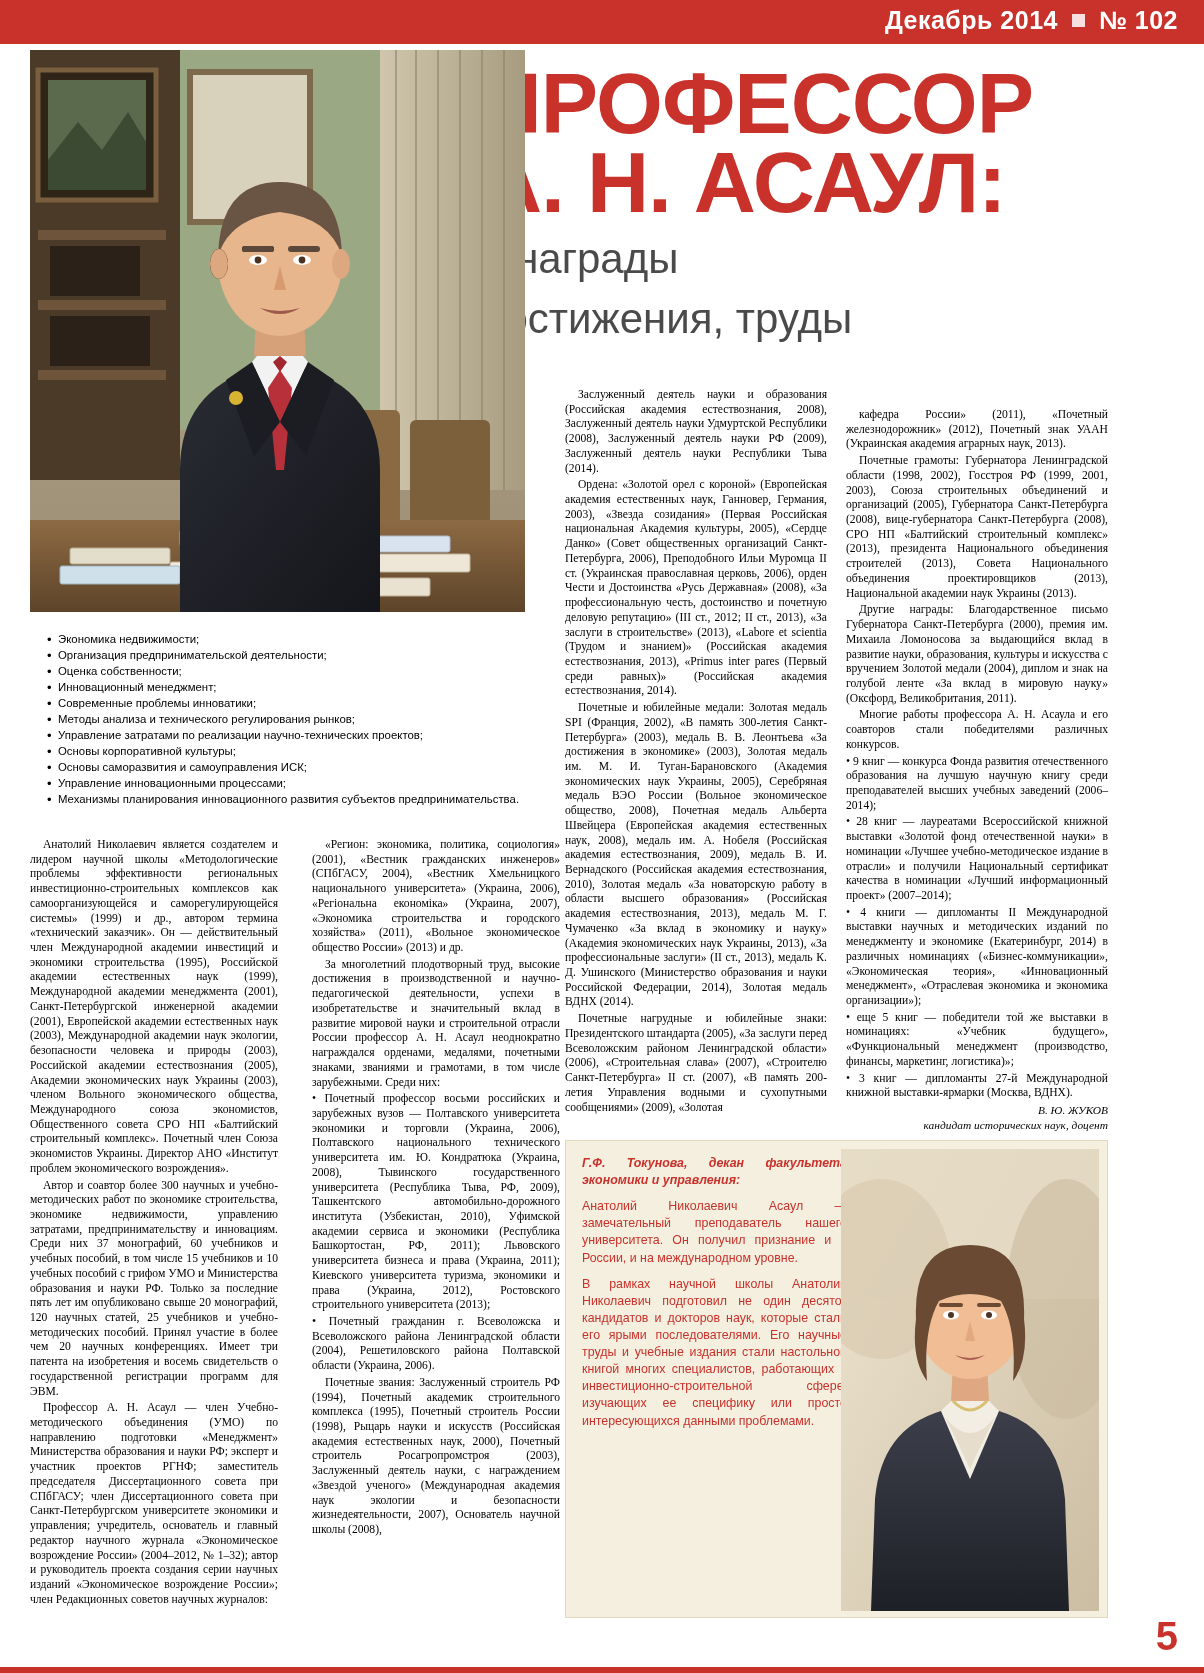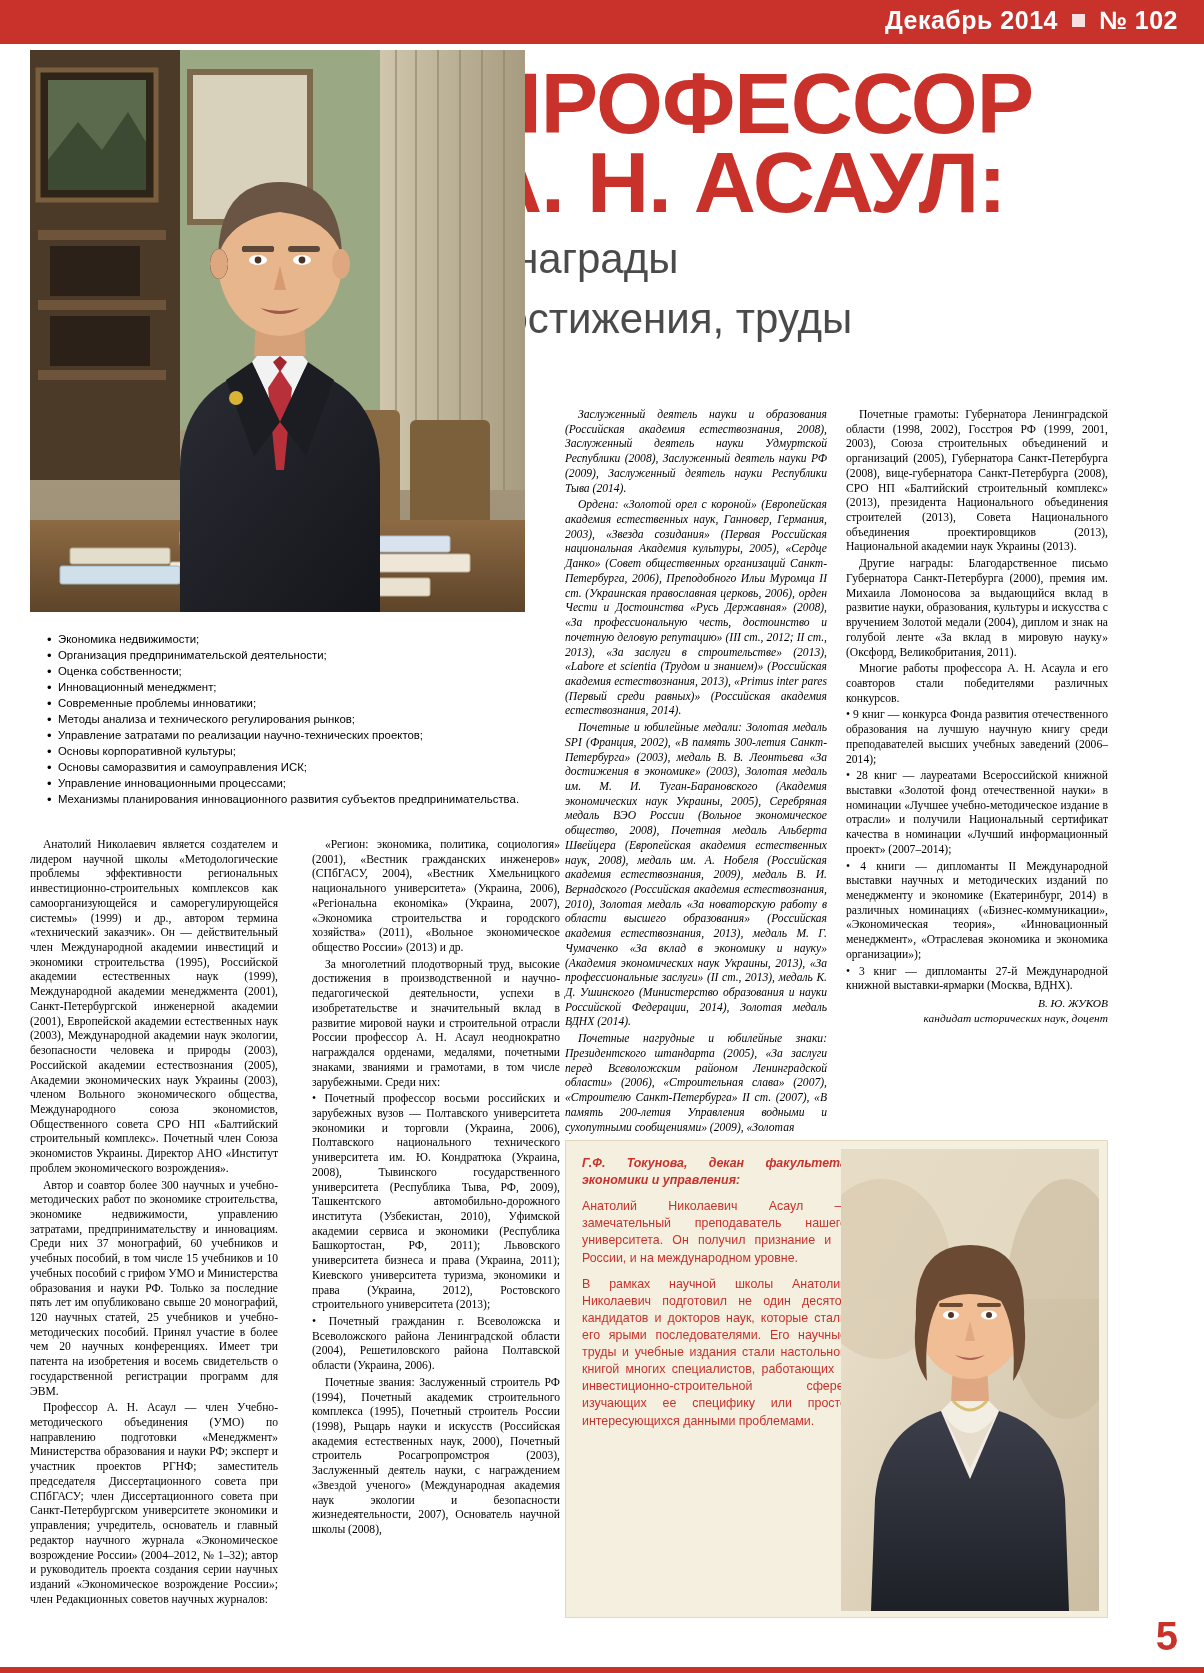--- a/index.html
+++ b/index.html
@@ -108,21 +108,21 @@
     font-size: 11.6px;
     line-height: 1.27;
     text-align: justify;
     hyphens: auto;
   }
   .col p { margin: 0 0 2px 0; text-indent: 13px; }
   .col p.noind { text-indent: 0; }
 
   #col1 { left: 30px;  top: 838px; width: 248px; }
   #col2 { left: 296px; top: 838px; width: 248px; margin-left: 16px; }
-  #col3 { left: 565px; top: 408px; width: 262px; font-style: italic; }
+  #col3 { left: 565px; top: 388px; width: 262px; }
   #col4 { left: 846px; top: 408px; width: 262px; }
 
   .sig {
     text-align: right;
     font-style: italic;
     font-size: 11.4px;
     line-height: 1.3;
   }
 
   
@@ -326,26 +326,28 @@
 </div>
 
 <div class="col" id="col3">
   <p>Заслуженный деятель науки и образования (Российская академия естествознания, 2008), Заслуженный деятель науки Удмуртской Республики (2008), Заслуженный деятель науки РФ (2009), Заслуженный деятель науки Республики Тыва (2014).</p>
   <p>Ордена: «Золотой орел с короной» (Европейская академия естественных наук, Ганновер, Германия, 2003), «Звезда созидания» (Первая Российская национальная Академия культуры, 2005), «Сердце Данко» (Совет общественных организаций Санкт-Петербурга, 2006), Преподобного Ильи Муромца II ст. (Украинская православная церковь, 2006), орден Чести и Достоинства «Русь Державная» (2008), «За профессиональную честь, достоинство и почетную деловую репутацию» (III ст., 2012; II ст., 2013), «За заслуги в строительстве» (2013), «Labore et scientia (Трудом и знанием)» (Российская академия естествознания, 2013), «Primus inter pares (Первый среди равных)» (Российская академия естествознания, 2014).</p>
   <p>Почетные и юбилейные медали: Золотая медаль SPI (Франция, 2002), «В память 300-летия Санкт-Петербурга» (2003), медаль В. В. Леонтьева «За достижения в экономике» (2003), Золотая медаль им. М. И. Туган-Барановского (Академия экономических наук Украины, 2005), Серебряная медаль ВЭО России (Вольное экономическое общество, 2008), Почетная медаль Альберта Швейцера (Европейская академия естественных наук, 2008), медаль им. А. Нобеля (Российская академия естествознания, 2009), медаль В. И. Вернадского (Российская академия естествознания, 2010), Золотая медаль «За новаторскую работу в области высшего образования» (Российская академия естествознания, 2013), медаль М. Г. Чумаченко «За вклад в экономику и науку» (Академия экономических наук Украины, 2013), «За профессиональные заслуги» (II ст., 2013), медаль К. Д. Ушинского (Министерство образования и науки Российской Федерации, 2014), Золотая медаль ВДНХ (2014).</p>
   <p>Почетные нагрудные и юбилейные знаки: Президентского штандарта (2005), «За заслуги перед Всеволожским районом Ленинградской области» (2006), «Строительная слава» (2007), «Строителю Санкт-Петербурга» II ст. (2007), «В память 200-летия Управления водными и сухопутными сообщениями» (2009), «Золотая</p>
 </div>
 
 <div class="col" id="col4">
+  <p>кафедра России» (2011), «Почетный железнодорожник» (2012), Почетный знак УААН (Украинская академия аграрных наук, 2013).</p>
   <p>Почетные грамоты: Губернатора Ленинградской области (1998, 2002), Госстроя РФ (1999, 2001, 2003), Союза строительных объединений и организаций (2005), Губернатора Санкт-Петербурга (2008), вице-губернатора Санкт-Петербурга (2008), СРО НП «Балтийский строительный комплекс» (2013), президента Национального объединения строителей (2013), Совета Национального объединения проектировщиков (2013), Национальной академии наук Украины (2013).</p>
   <p>Другие награды: Благодарственное письмо Губернатора Санкт-Петербурга (2000), премия им. Михаила Ломоносова за выдающийся вклад в развитие науки, образования, культуры и искусства с вручением Золотой медали (2004), диплом и знак на голубой ленте «За вклад в мировую науку» (Оксфорд, Великобритания, 2011).</p>
   <p>Многие работы профессора А. Н. Асаула и его соавторов стали победителями различных конкурсов.</p>
   <p class="noind">• 9 книг — конкурса Фонда развития отечественного образования на лучшую научную книгу среди преподавателей высших учебных заведений (2006–2014);</p>
   <p class="noind">• 28 книг — лауреатами Всероссийской книжной выставки «Золотой фонд отечественной науки» в номинации «Лучшее учебно-методическое издание в отрасли» и получили Национальный сертификат качества в номинации «Лучший информационный проект» (2007–2014);</p>
   <p class="noind">• 4 книги — дипломанты II Международной выставки научных и методических изданий по менеджменту и экономике (Екатеринбург, 2014) в различных номинациях («Бизнес-коммуникации», «Экономическая теория», «Инновационный менеджмент», «Отраслевая экономика и экономика организации»);</p>
+  <p class="noind">• еще 5 книг — победители той же выставки в номинациях: «Учебник будущего», «Функциональный менеджмент (производство, финансы, маркетинг, логистика)»;</p>
   <p class="noind">• 3 книг — дипломанты 27-й Международной книжной выставки-ярмарки (Москва, ВДНХ).</p>
   <div class="sig">
     <div>В. Ю. ЖУКОВ</div>
     <div>кандидат исторических наук, доцент</div>
   </div>
 </div>
 
 <div class="quote-box">
   <div class="quote-text">
     <p class="lead">Г.Ф. Токунова, декан факультета экономики и управления:</p>

